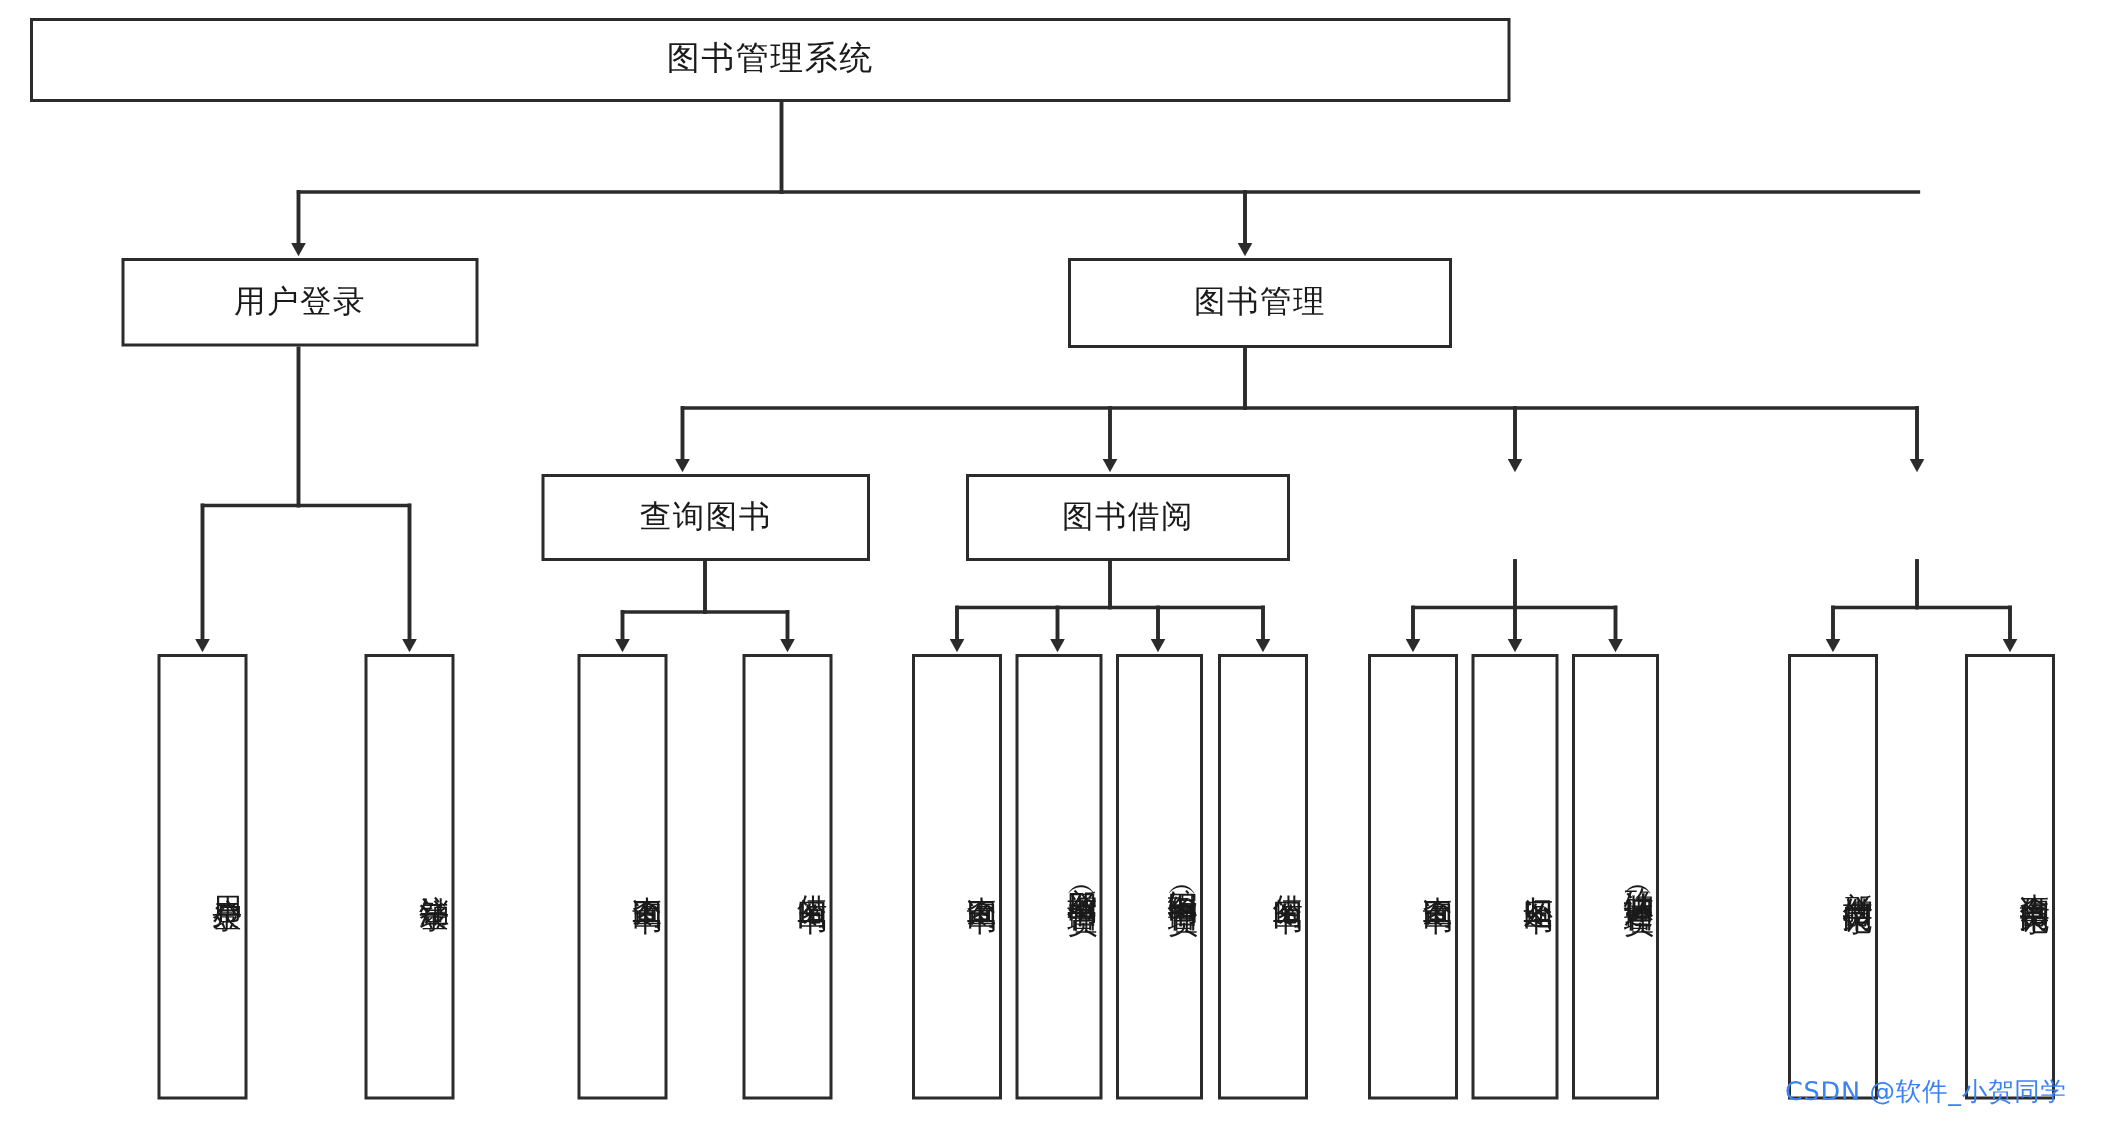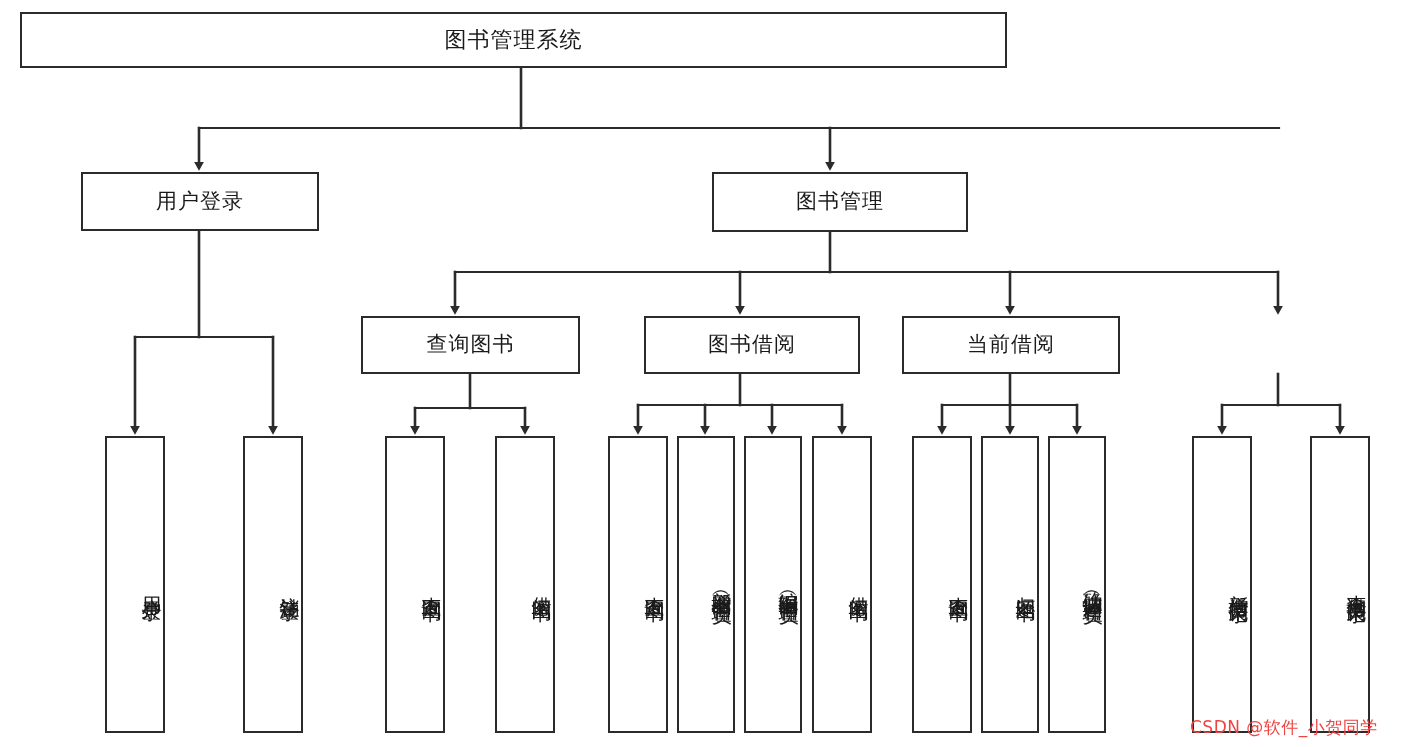--- a/index.html
+++ b/index.html
@@ -56,21 +56,21 @@
     justify-content: center;
   }
   .node.vert > span {
     display: block;
     writing-mode: vertical-rl;
     text-orientation: upright;
   }
   .watermark {
     position: absolute;
     font-size: 17px;
-    color: #ef4444;
+    color: #3b82f6;
     white-space: nowrap;
     letter-spacing: 0.5px;
     font-family: "DejaVu Sans", "Liberation Sans", sans-serif;
   }
 </style>
 </head>
 <body>
 
 <div id="canvas">
 
@@ -135,23 +135,20 @@
   <div class="node horiz" style="left:712px; top:172px; width:256px; height:60px;">
     <span>图书管理</span>
   </div>
 
   <div class="node horiz" style="left:361px; top:316px; width:219px; height:58px;">
     <span>查询图书</span>
   </div>
   <div class="node horiz" style="left:632px; top:316px; width:216px; height:58px;margin-left:12px;">
     <span>图书借阅</span>
   </div>
-  <div class="node horiz" style="left:902px; top:316px; width:218px; height:58px;">
-    <span>当前借阅</span>
-  </div>
 
   <div class="node vert" style="left:105px; top:436px; width:60px; height:297px;">
     <span>用户登录</span>
   </div>
   <div class="node vert" style="left:243px; top:436px; width:60px; height:297px;">
     <span>注销登录</span>
   </div>
 
   <div class="node vert" style="left:385px; top:436px; width:60px; height:297px;">
     <span>查询图书</span>

